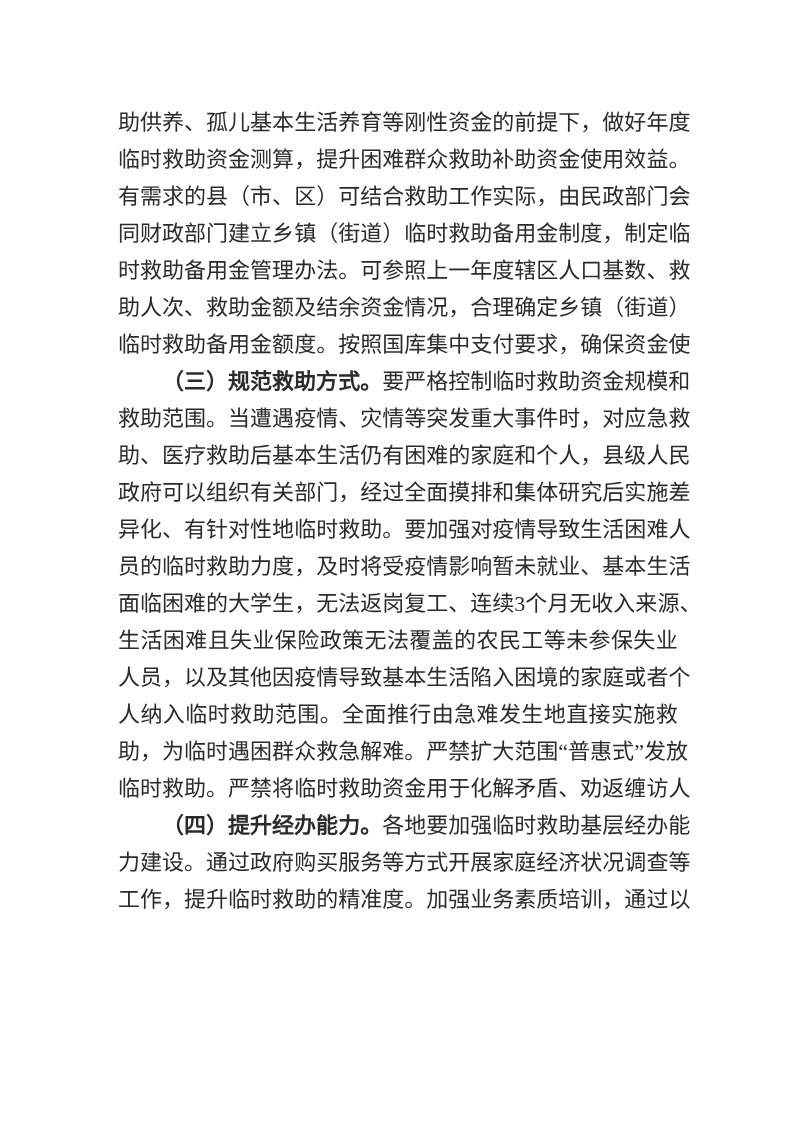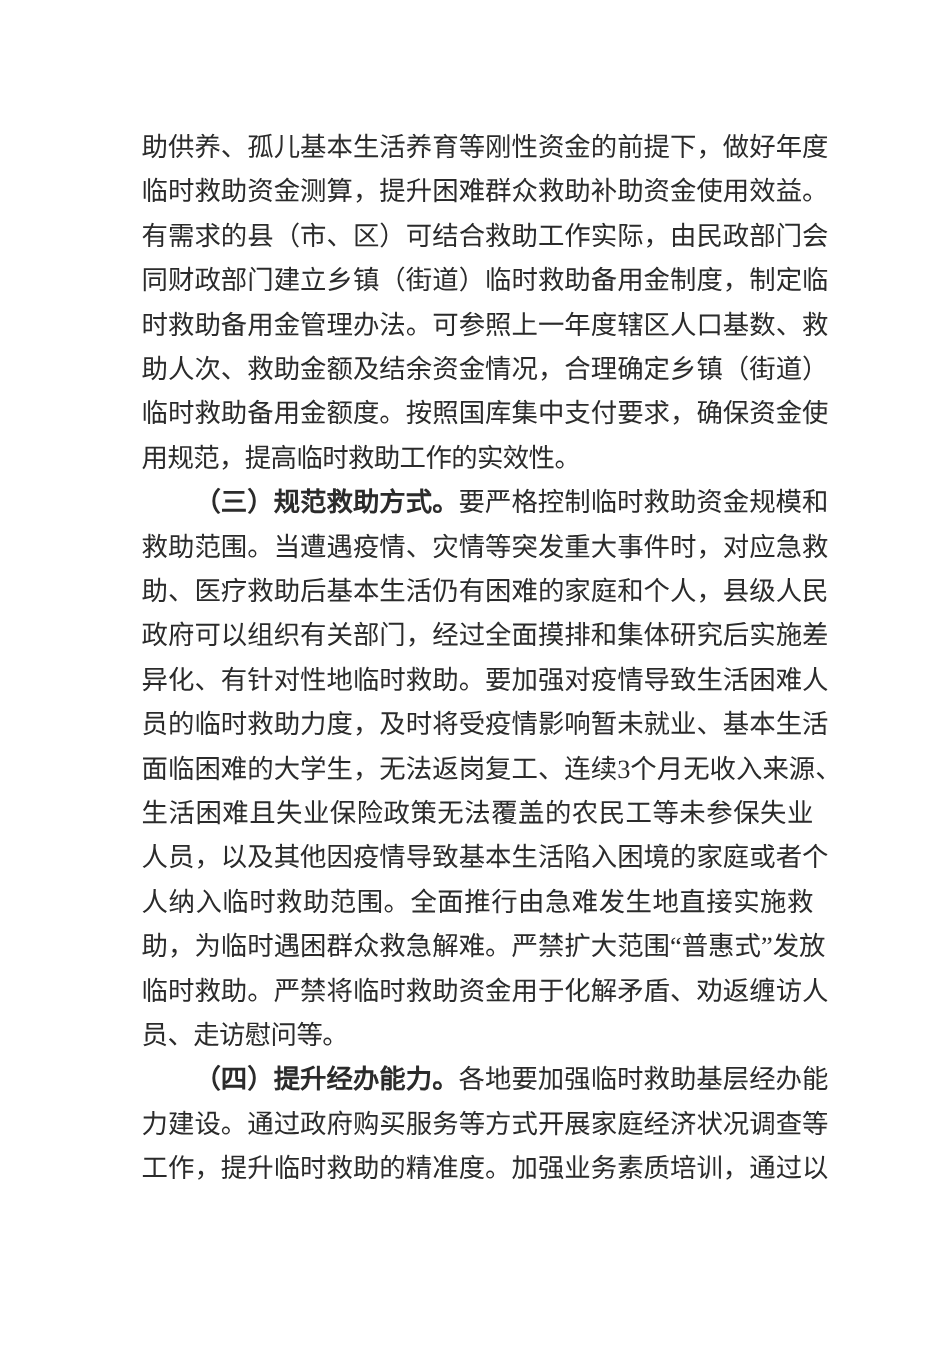--- a/index.html
+++ b/index.html
@@ -240,21 +240,20 @@
         <span class="ch">付</span>
         <span class="ch">要</span>
         <span class="ch">求</span>
         <span class="ch">，</span>
         <span class="ch">确</span>
         <span class="ch">保</span>
         <span class="ch">资</span>
         <span class="ch">金</span>
         <span class="ch">使</span>
       </div>
-      <div class="line"><span class="">用规范，提高临时救助工作的实效性。</span></div>
       <div class="line justify indent">
         <span class="ch bold">（</span>
         <span class="ch bold">三</span>
         <span class="ch bold">）</span>
         <span class="ch bold">规</span>
         <span class="ch bold">范</span>
         <span class="ch bold">救</span>
         <span class="ch bold">助</span>
         <span class="ch bold">方</span>
         <span class="ch bold">式</span>
@@ -577,21 +576,20 @@
         <span class="ch">解</span>
         <span class="ch">矛</span>
         <span class="ch">盾</span>
         <span class="ch">、</span>
         <span class="ch">劝</span>
         <span class="ch">返</span>
         <span class="ch">缠</span>
         <span class="ch">访</span>
         <span class="ch">人</span>
       </div>
-      <div class="line"><span class="">员、走访慰问等。</span></div>
       <div class="line justify indent">
         <span class="ch bold">（</span>
         <span class="ch bold">四</span>
         <span class="ch bold">）</span>
         <span class="ch bold">提</span>
         <span class="ch bold">升</span>
         <span class="ch bold">经</span>
         <span class="ch bold">办</span>
         <span class="ch bold">能</span>
         <span class="ch bold">力</span>

